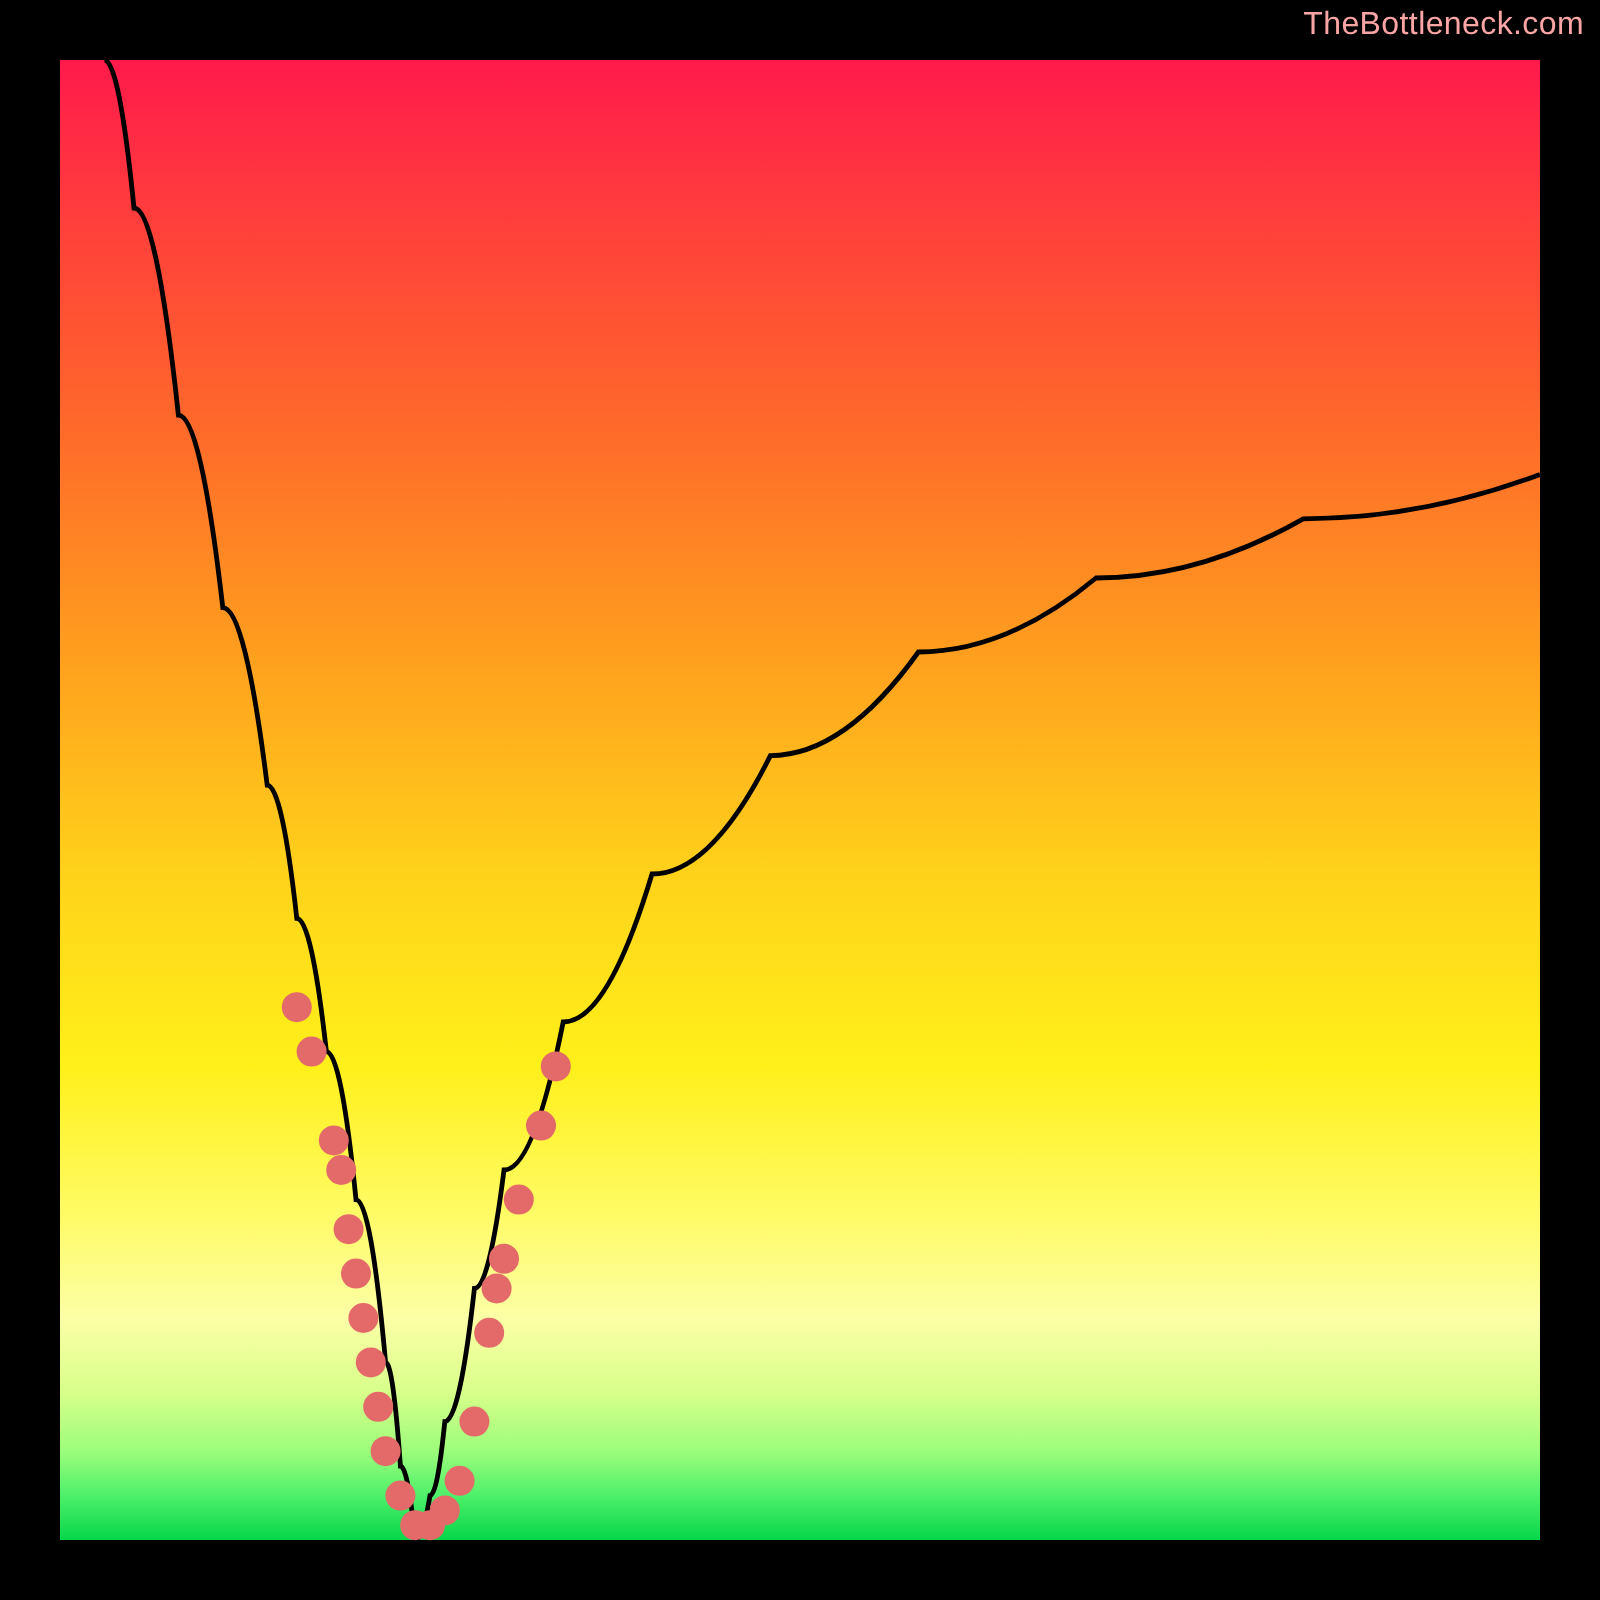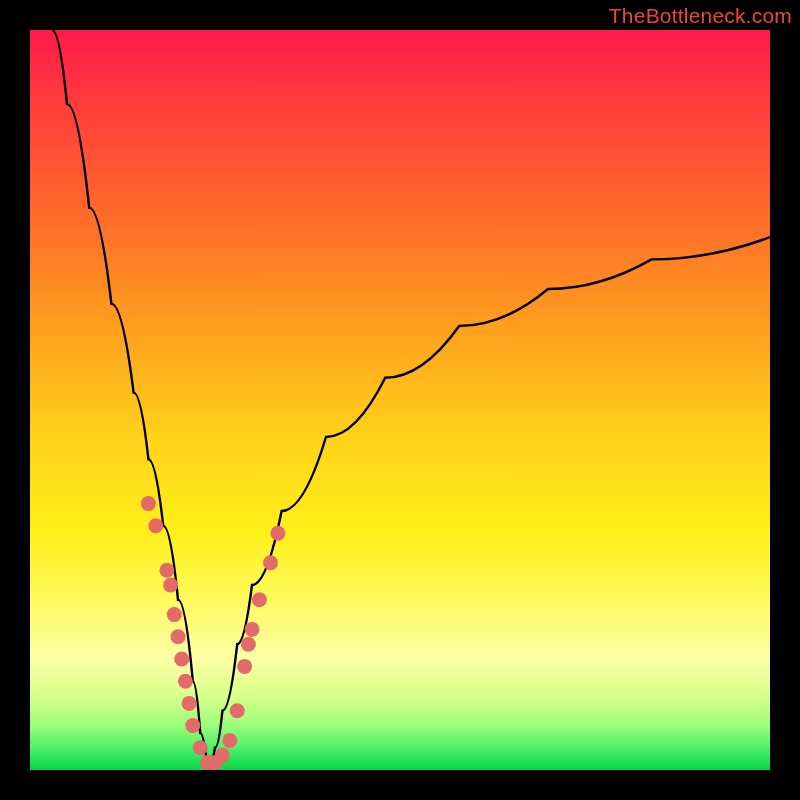--- a/index.html
+++ b/index.html
@@ -48,22 +48,22 @@
   }
   .dots circle {
     fill: #e46a6a;
     stroke: none;
   }
   .watermark {
     position: absolute;
     top: 4px;
     right: 8px;
     font-family: Arial, Helvetica, sans-serif;
-    font-size: 21px;
-    color: #ef4444;
+    font-size: 16px;
+    color: #fca5a5;
     letter-spacing: 0.2px;
     user-select: none;
   }
 </style>
 </head>
 <body>
 <div class="stage">
 
   <div class="plot">
     <svg class="curve" viewBox="0 0 740 740">

